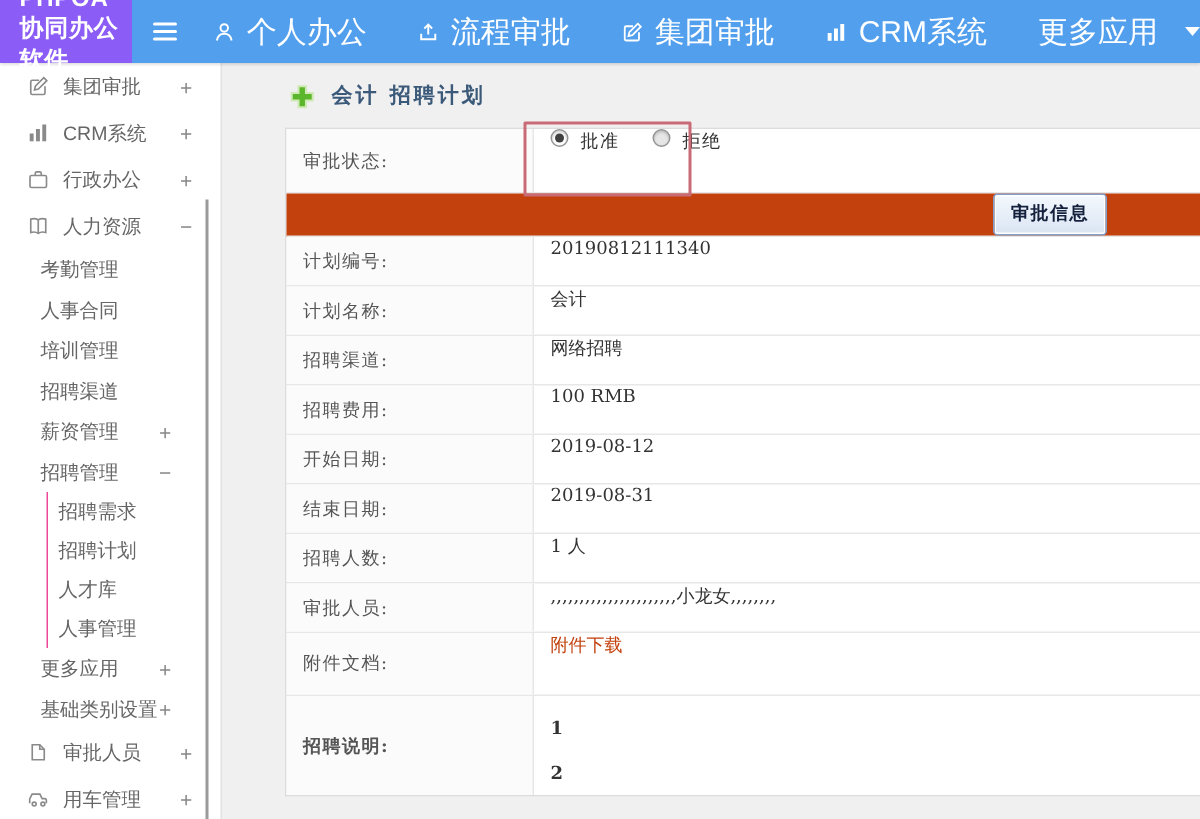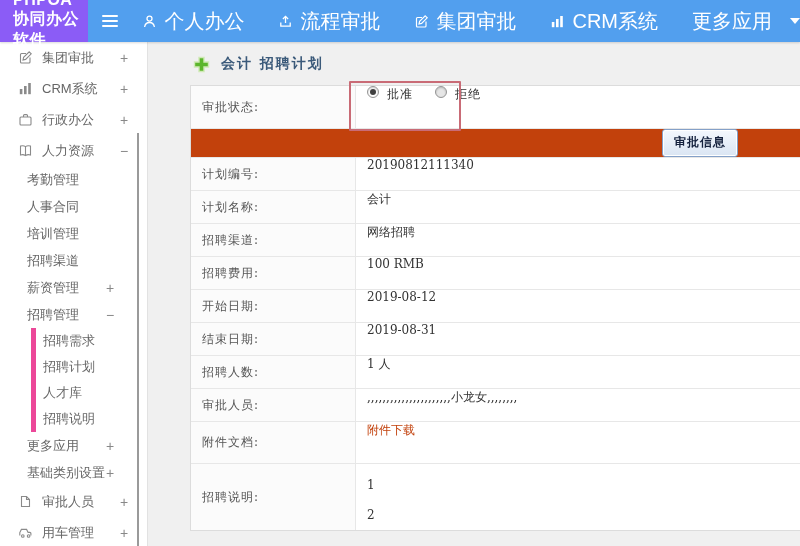--- a/index.html
+++ b/index.html
@@ -20,33 +20,33 @@
   .sidebar { position:absolute; left:0; top:42px; width:148px; bottom:0; background:#fff; border-right:1px solid #e2e2e2; overflow:hidden; }
   .s-item { display:flex; align-items:center; color:#666; cursor:pointer; position:relative; }
   .s-item.lv1 { height:31px; font-size:13px; padding-left:18px; }
   .s-item.lv2 { height:27px; font-size:13px; padding-left:27px; }
   .s-item.lv3 { height:26px; font-size:13px; }
   .s-icon { width:15px; height:15px; margin-right:9px; display:inline-flex; }
   .s-icon svg { display:block; }
   .s-exp { position:absolute; color:#888; font-size:14px; }
   .lv1 > .s-exp { left:120px; }
   .lv2 > .s-exp { left:106px; }
-  .lv3-group { border-left:5px solid #ec4899; margin-left:31px; }
+  .lv3-group { border-left:1px solid #ec4899; margin-left:31px; }
   .lv3-group .s-item.lv3 { padding-left:7px; }
   .s-scrollthumb { position:absolute; right:8px; top:91px; width:2px; bottom:0; background:#9a9a9a; }
 
   
   .content { position:absolute; left:149px; top:42px; right:0; bottom:0; background:#f0f0f0; }
   .page-title-row { position:absolute; left:44px; top:13px; display:flex; align-items:center; gap:11px; }
   .plus-icon { width:17px; height:17px; display:inline-flex; }
   .page-title { font-family:"DejaVu Serif","Liberation Serif",serif; font-size:14px; font-weight:bold; color:#3b5a7a; letter-spacing:2px; }
 
   .form-table { position:absolute; left:41px; top:43px; right:0; background:#fff; border:1px solid #dcdcdc; border-right:none; font-family:"DejaVu Serif","Liberation Serif",serif; }
   .trow { display:flex; border-bottom:1px solid #e7e7e7; height:33px; }
-  .trow:last-child { border-bottom:none; }
+  .trow:last-child { border-bottom:none;font-weight:bold; }
   .tlabel { width:165px; min-width:165px; background:#fbfbfb; border-right:1px solid #e7e7e7; display:flex; align-items:center; padding-left:11px; font-size:12px; color:#555; letter-spacing:1px; }
   .tvalue { flex:1; display:flex; align-items:flex-start; padding-left:11px; font-size:12px; color:#333; }
   .status-row { height:43px; }
   .button-row { height:29px; display:flex; align-items:center; justify-content:flex-end; padding-right:62px; background:#c2410c; }
   .attach-row { height:42px; }
   .desc-row { height:66px; }
   .desc-row .tvalue { align-items:flex-start; padding-top:6px; white-space:pre-line; line-height:30px; }
   .attach-link { color:#c2410c; text-decoration:none; cursor:pointer; }
 
   .radio-cell { gap:8px; }
@@ -194,21 +194,21 @@
       <div class="s-item lv3">
         <span class="s-label">招聘需求</span>
       </div>
       <div class="s-item lv3">
         <span class="s-label">招聘计划</span>
       </div>
       <div class="s-item lv3">
         <span class="s-label">人才库</span>
       </div>
       <div class="s-item lv3">
-        <span class="s-label">招聘说明</span>
+        <span class="s-label">人事管理</span>
       </div>
     </div>
 
     <div class="s-item lv2">
       <span class="s-label">更多应用</span>
       <span class="s-exp">+</span>
     </div>
     <div class="s-item lv2">
       <span class="s-label">基础类别设置</span>
       <span class="s-exp">+</span>

